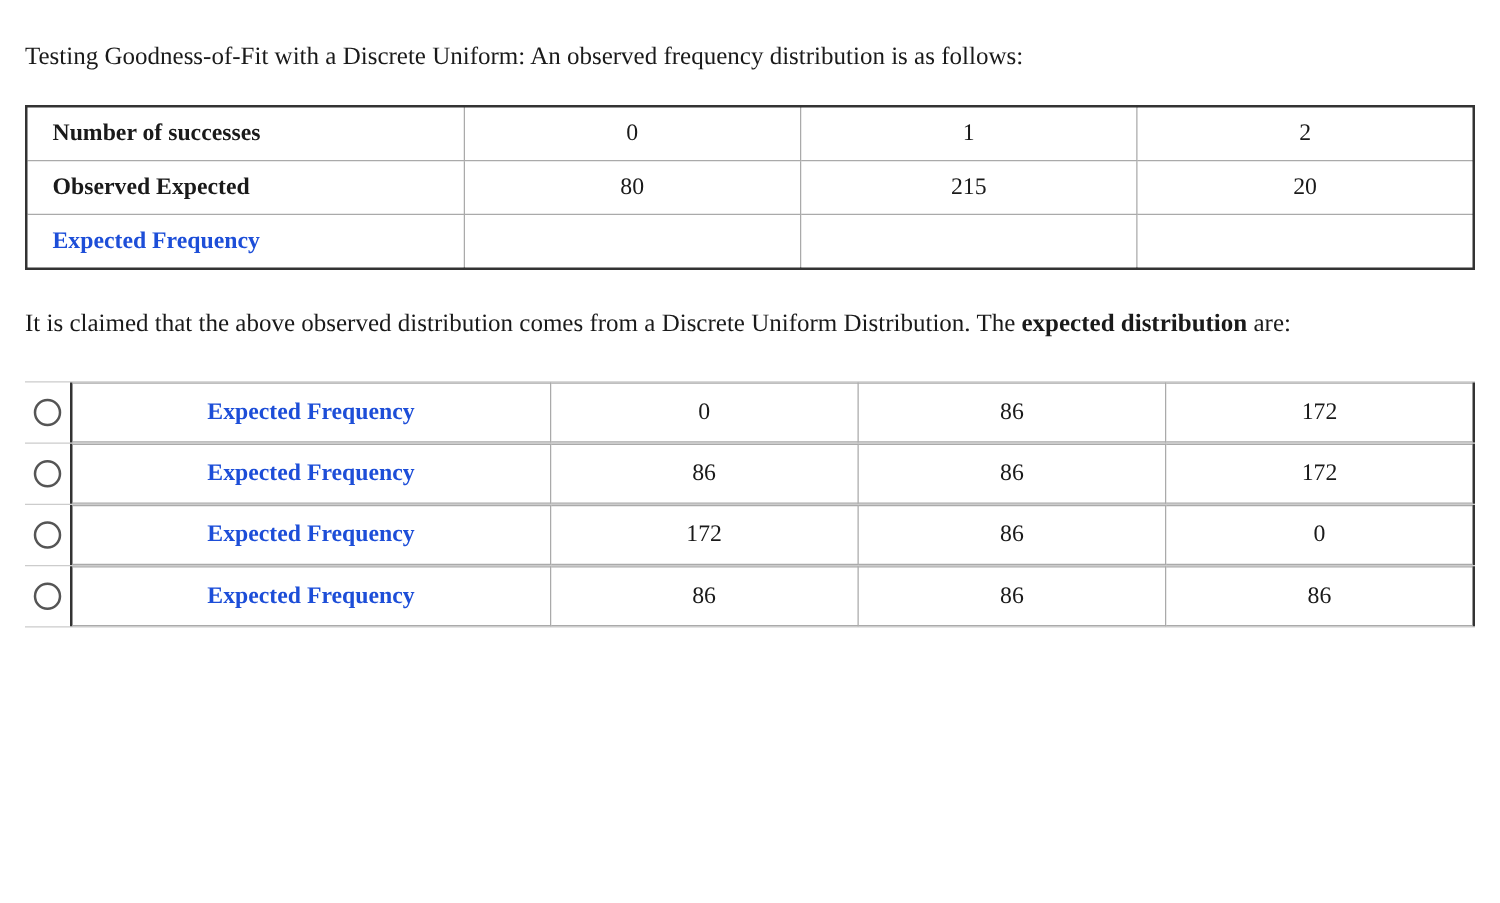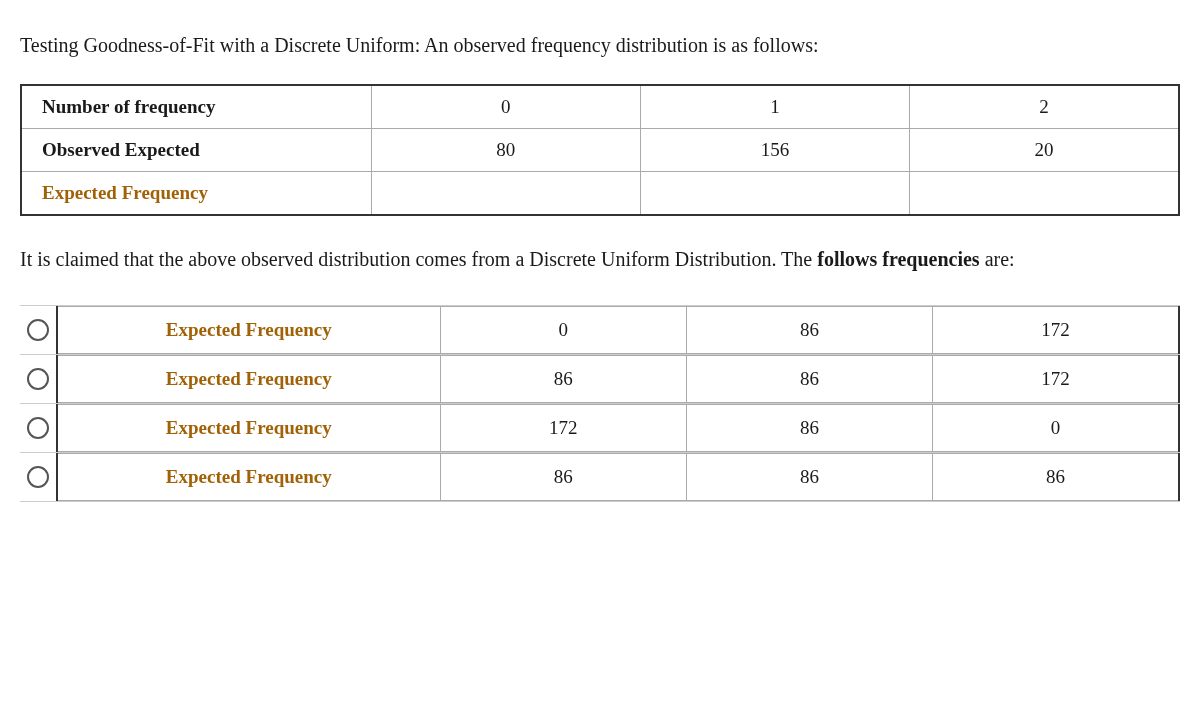--- a/index.html
+++ b/index.html
@@ -44,21 +44,21 @@
       font-weight: bold;
       width: 260px;
     }
 
     .main-table td:not(:first-child) {
       text-align: center;
       width: 200px;
     }
 
     .expected-blue {
-      color: #a16207;
+      color: #1d4ed8;
       font-weight: bold;
     }
 
     .body-text {
       font-size: 20px;
       line-height: 1.55;
       margin-bottom: 30px;
     }
 
     .options-container {
@@ -120,42 +120,42 @@
 </head>
 <body>
 
 <p class="intro-text">
   Testing Goodness-of-Fit with a <span class="underline">Discrete Uniform</span>: An observed frequency distribution is as follows:
 </p>
 
 <table class="main-table">
   <tbody>
       <tr>
-    <td>Number of frequency</td>
+    <td>Number of successes</td>
     <td>0</td>
     <td>1</td>
     <td>2</td>
   </tr>
   <tr>
     <td>Observed Expected</td>
     <td>80</td>
-    <td>156</td>
+    <td>215</td>
     <td>20</td>
   </tr>
   <tr>
     <td class="expected-blue">Expected Frequency</td>
     <td></td>
     <td></td>
     <td></td>
   </tr>
 </tbody>
   </table>
 
 <p class="body-text">
-  It is claimed that the above observed distribution comes from a Discrete Uniform Distribution. The <strong>follows frequencies</strong> are:
+  It is claimed that the above observed distribution comes from a Discrete Uniform Distribution. The <strong>expected distribution</strong> are:
 </p>
 
 <div class="options-container">
 
   <div class="option-row">
     <div class="radio-wrap">
       <div class="radio-btn"></div>
     </div>
     <table class="option-table">
       <tbody>

